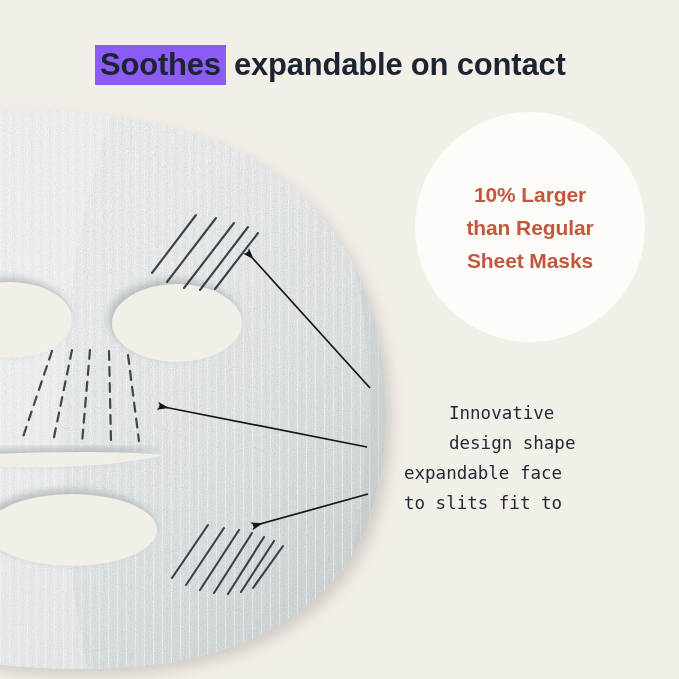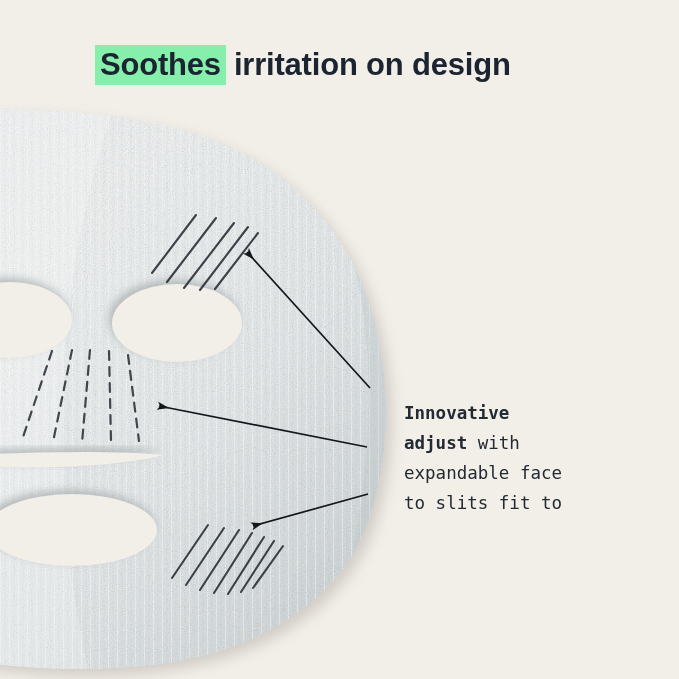--- a/index.html
+++ b/index.html
@@ -32,21 +32,21 @@
     top: 42px;
     white-space: nowrap;
     font-size: 31px;
     font-weight: 700;
     letter-spacing: -0.2px;
     color: #1B2430;
     line-height: 46px;
     z-index: 6;
   }
   #heading .hl {
-    background: #86efac;
+    background: #8b5cf6;
     padding: 2px 5px 3px 5px;
     margin-left: -5px;
   }
   #heading .rest {
     padding-left: 8px;
   }
 
   
   #badge {
     position: absolute;
@@ -77,21 +77,21 @@
     position: absolute;
     left: 404px;
     top: 398px;
     width: 250px;
     font-family: "DejaVu Sans Mono", "Liberation Mono", monospace;
     font-size: 17.5px;
     line-height: 30px;
     color: #222A33;
     z-index: 6;
   }
-  #caption .b { font-weight: 700; }
+  #caption .b { font-weight: 400; margin-left: 45px; }
 </style>
 </head>
 <body>
 
 <div id="stage">
 
   <svg id="mask-art" viewBox="0 0 679 679" aria-hidden="true">
     <defs>
 
       <linearGradient id="fabricGrad" x1="0" y1="0" x2="1" y2="0.85">
@@ -196,24 +196,29 @@
     </g>
 
     <g stroke="#14161A" stroke-width="1.7" fill="none">
       <line x1="370" y1="388" x2="247" y2="252" marker-end="url(#arrowHead)"></line>
       <line x1="367" y1="447" x2="159" y2="406" marker-end="url(#arrowHead)"></line>
       <line x1="368" y1="494" x2="253" y2="526" marker-end="url(#arrowHead)"></line>
     </g>
   </svg>
 
   <div id="heading">
-    <span class="hl">Soothes</span><span class="rest">irritation on design</span>
+    <span class="hl">Soothes</span><span class="rest">expandable on contact</span>
   </div>
 
+  <div id="badge">
+    <div class="bline">10% Larger</div>
+    <div class="bline">than Regular</div>
+    <div class="bline">Sheet Masks</div>
+  </div>
 
   <div id="caption">
     <span class="b">Innovative</span><br>
-    <span class="b">adjust</span><span> with</span><br>
+    <span class="b">design</span><span> shape</span><br>
     <span>expandable face</span><br>
     <span>to slits fit to</span><br>
   </div>
 
 </div>
 
 </body></html>

